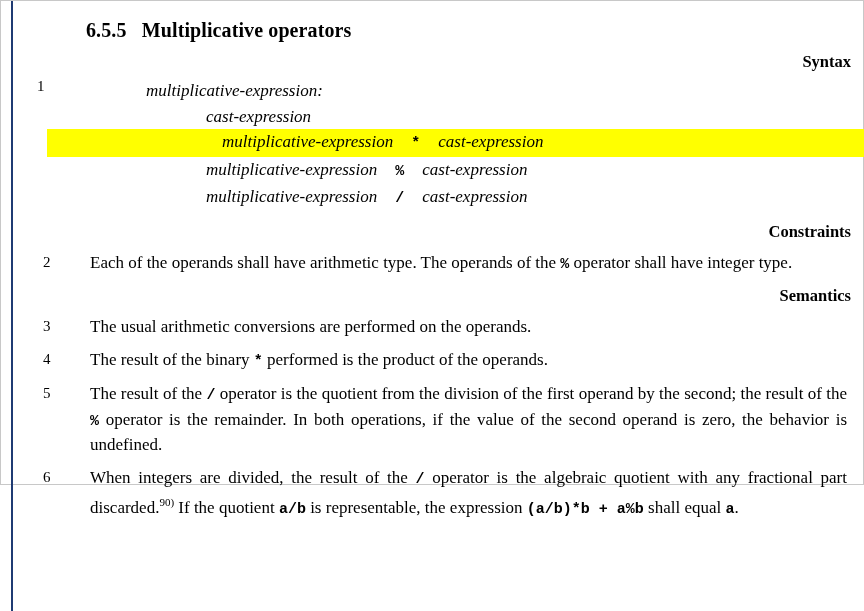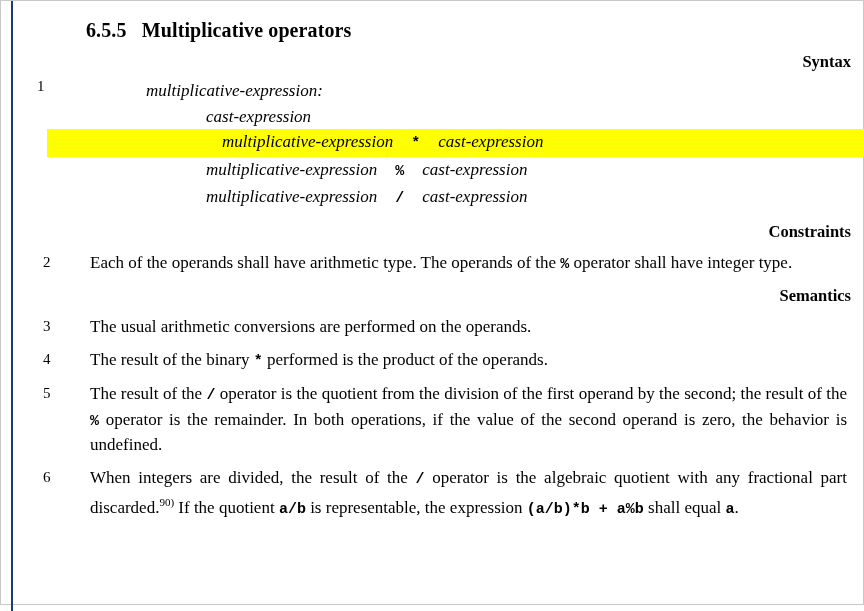--- a/index.html
+++ b/index.html
@@ -10,21 +10,21 @@
     width: 864px;
     height: 611px;
     background: #ffffff;
     font-family: "Liberation Serif", serif;
     color: #000000;
     overflow: hidden;
   }
   .page {
     position: relative;
     width: 864px;
-    height: 605px;
+    height: 485px;
     box-sizing: border-box;
     border: 1px solid #c8c8c8;
     background: #ffffff;
   }
   .left-rule {
     position: absolute;
     left: 10px;
     top: 0;
     width: 2px;
     height: 611px;

